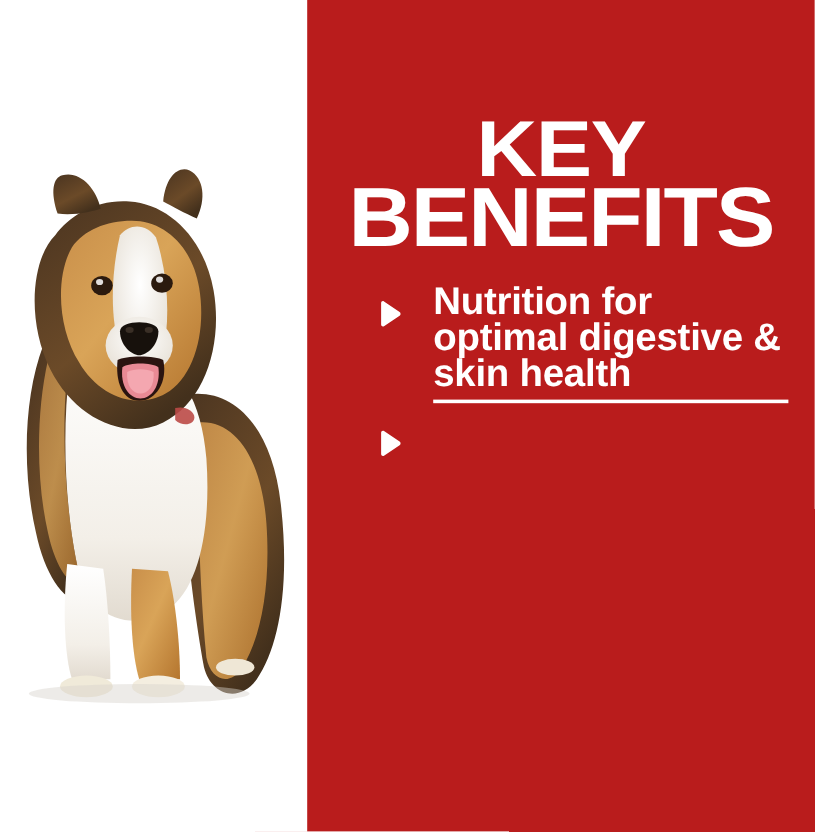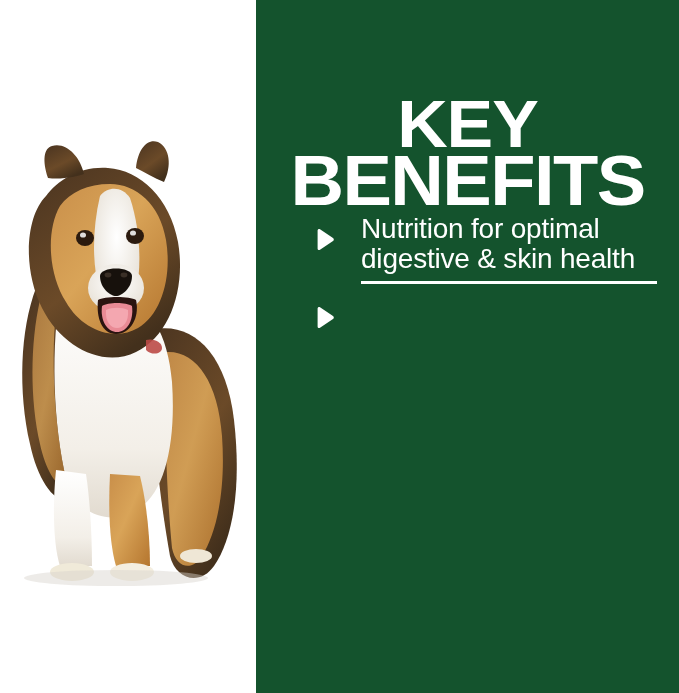--- a/index.html
+++ b/index.html
@@ -36,21 +36,21 @@
     left: 0;
     top: 0;
     width: 256px;
     height: 693px;
   }
 
   
   .benefits-pane {
     position: relative;
     flex: 1 1 auto;
-    background: #14532d;
+    background: #b91c1c;
     height: 693px;
     overflow: hidden;
   }
 
   .headline {
     position: absolute;
     left: 0;
     right: 0;
     top: 52px;
     text-align: center;
@@ -94,24 +94,25 @@
     height: 23px;
     display: block;
   }
   .bullet-item .bullet-marker { top: 14px; }
   .bullet-item + .bullet-item .bullet-marker { top: 32px; }
 
   .bullet-text {
     display: block;
     color: #ffffff;
     font-family: "Liberation Sans", sans-serif;
-    font-weight: normal;
-    font-size: 28px;
+    font-weight: bold;
+    font-size: 32px;
     line-height: 30px;
     letter-spacing: -0.2px;
+    margin-top: 22px;
   }
 </style>
 </head>
 <body>
 
 <div class="panel">
 
   <div class="photo-pane">
     <svg class="dog-figure" viewBox="0 0 256 693" preserveAspectRatio="xMidYMin meet">
       <defs>

